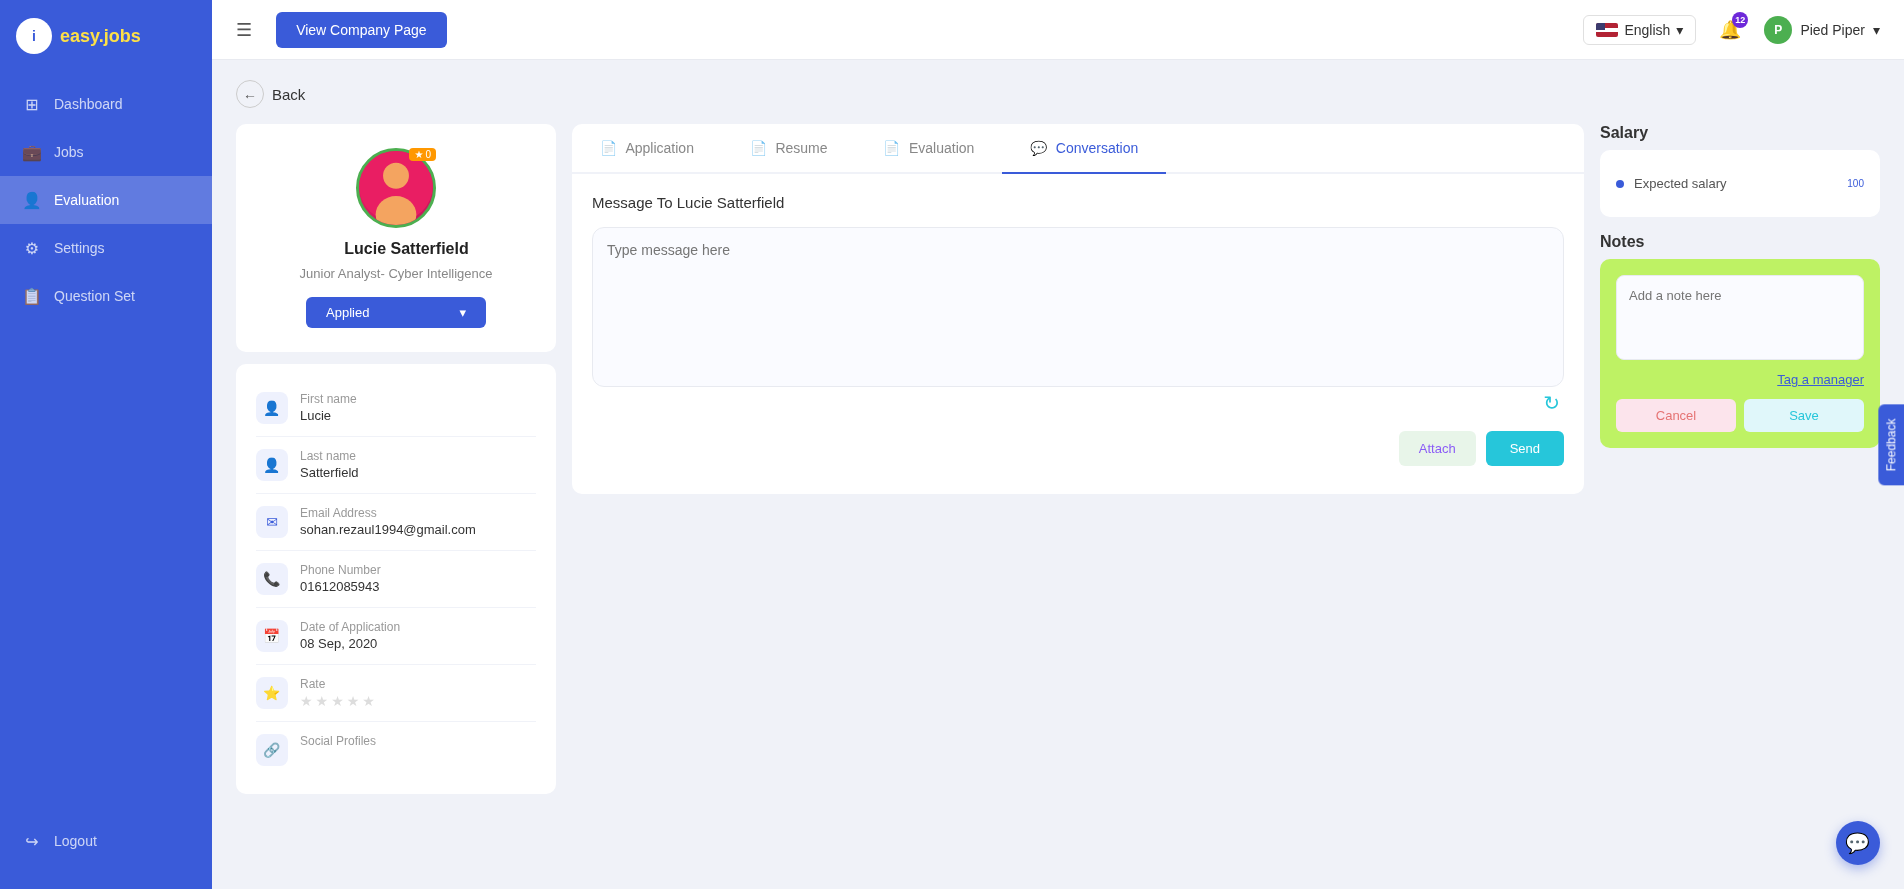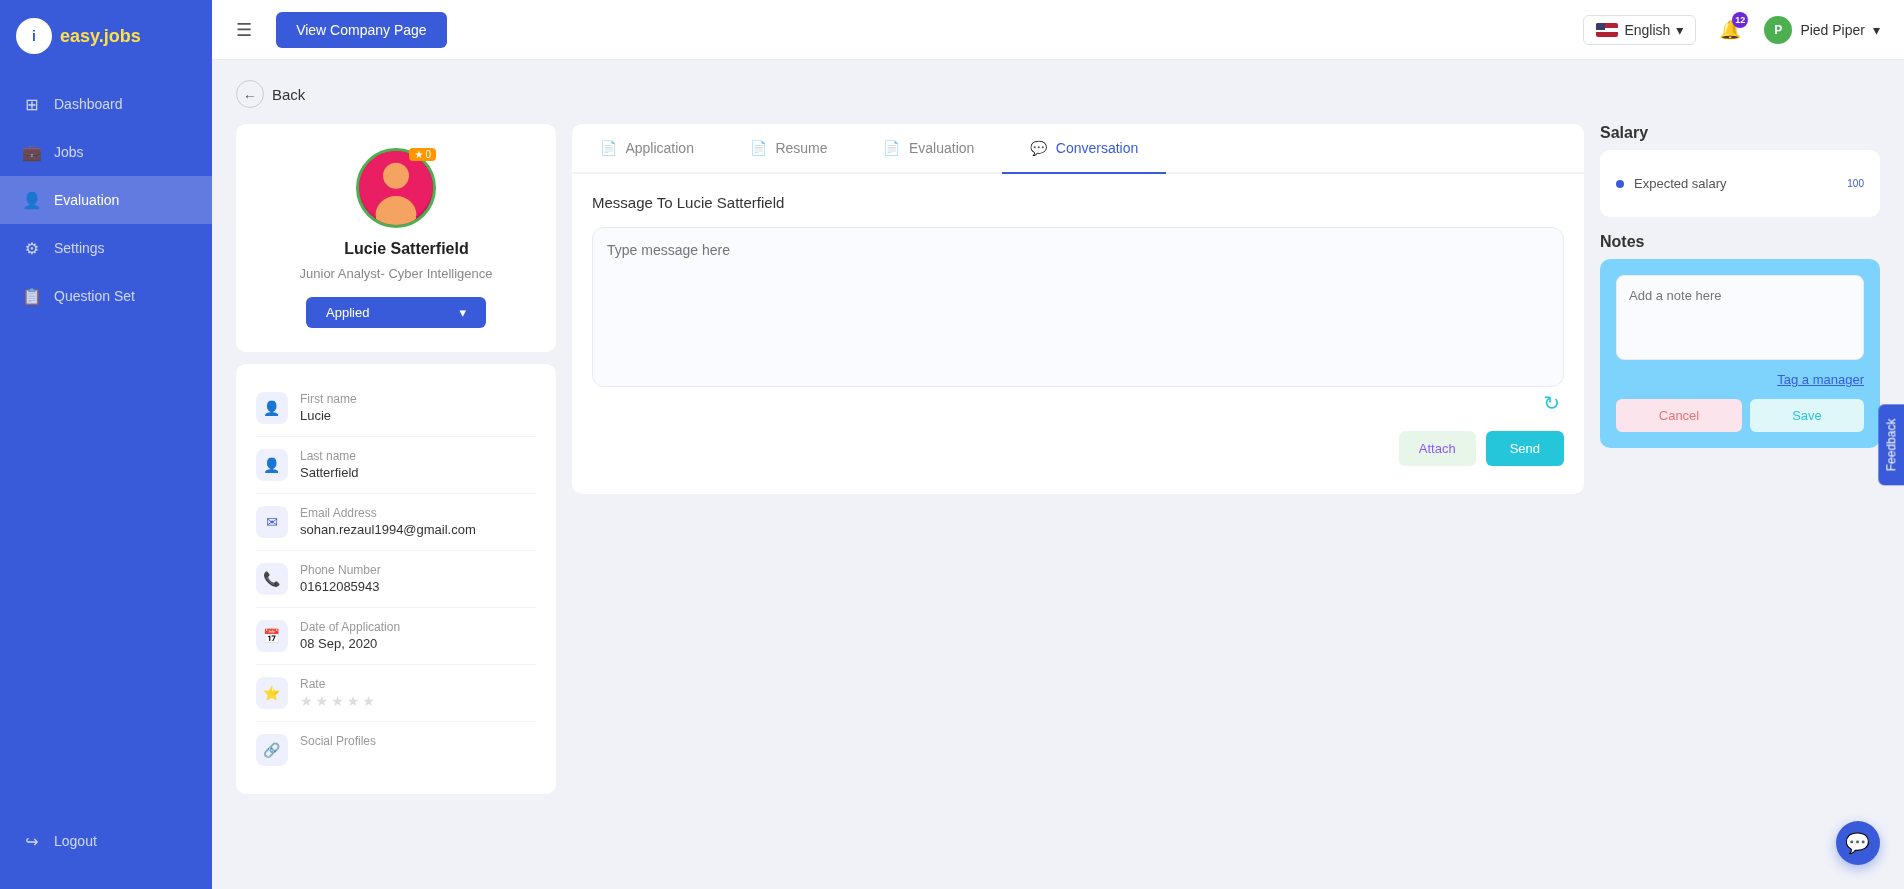--- a/index.html
+++ b/index.html
@@ -430,21 +430,21 @@
       color: #555;
       flex: 1;
     }
     .salary-value {
       font-size: 10px;
       color: #3a5bd9;
       font-weight: 400;
     }
 
     .notes-card {
-      background: #7dd3fc;
+      background: #bef264;
       border-radius: 10px;
       padding: 16px;
     }
     .note-textarea {
       width: 100%;
       border: 1px solid #e8eaf0;
       border-radius: 8px;
       padding: 12px;
       font-size: 13px;
       color: #999;
@@ -477,21 +477,21 @@
       font-size: 13px;
       font-weight: 500;
       cursor: pointer;
     }
     .save-btn {
       flex: 1;
       background: #e0f7fa;
       color: #26c6da;
       border: none;
       border-radius: 6px;
-      padding: 3px;
+      padding: 9px;
       font-size: 13px;
       font-weight: 500;
       cursor: pointer;
     }
 
     .chat-fab {
       position: fixed;
       bottom: 24px;
       right: 24px;
       width: 44px; height: 44px;

